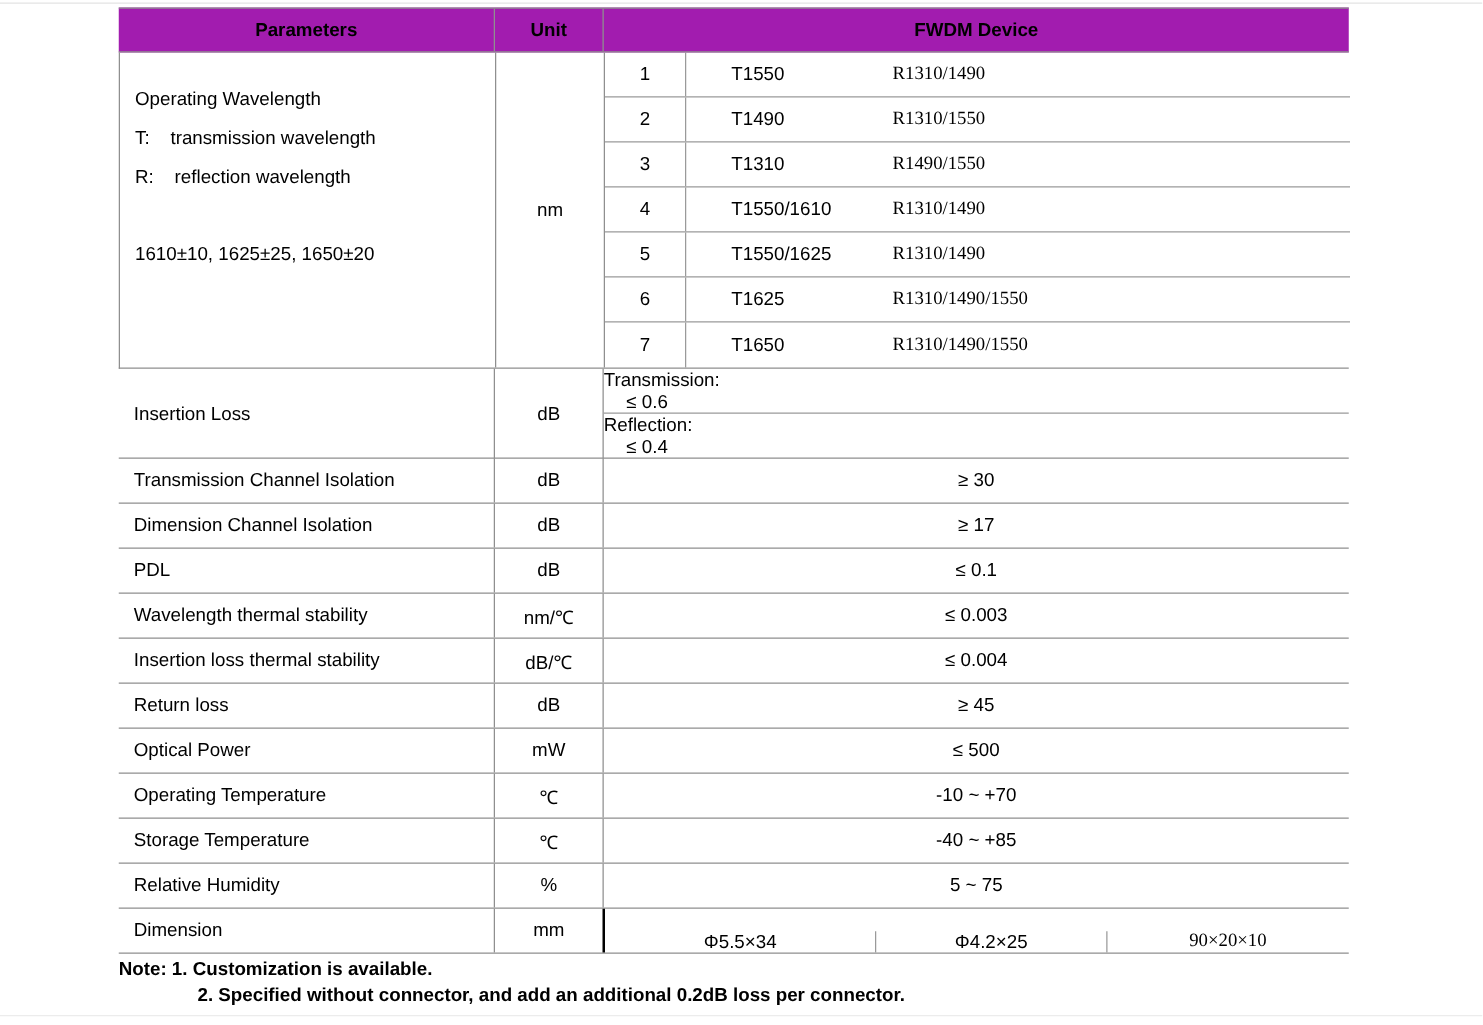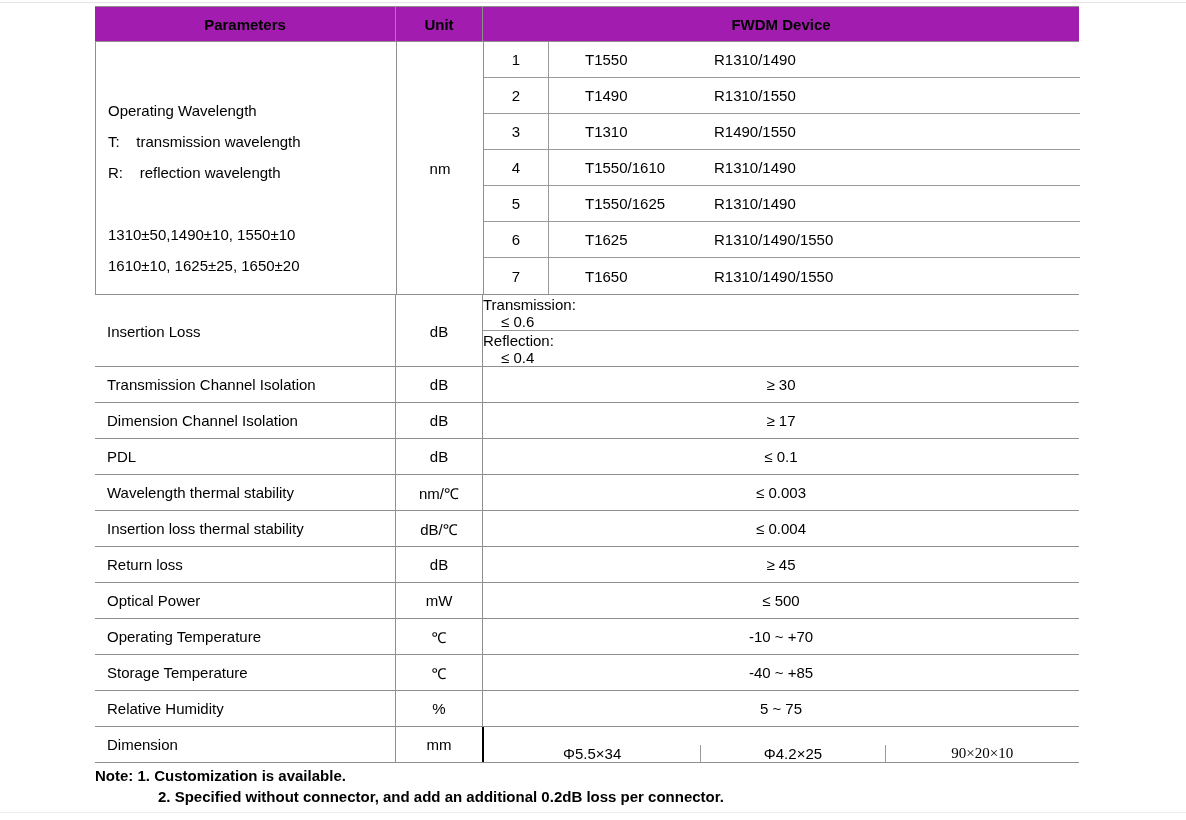--- a/index.html
+++ b/index.html
@@ -33,28 +33,28 @@
     display: grid; grid-template-columns: 300px 87px 597px;
     border-bottom: 1px solid #8f8f8f;
     height: 36px;
   }
   .cell-param { display: flex; align-items: center; padding-left: 12px; }
   .cell-unit  { display: flex; align-items: center; justify-content: center; border-left: 1px solid #8f8f8f; }
   .cell-value { display: flex; align-items: center; justify-content: center; border-left: 1px solid #8f8f8f; }
 
   
   .row-wavelength { height: 253px; border-left: 1px solid #8f8f8f; }
-  .wl-param { display: block; padding-left: 12px; padding-top: 53px; line-height: 31px; }
+  .wl-param { display: block; padding-left: 12px; padding-top: 22px; line-height: 31px; }
   .wl-line { white-space: pre; min-height: 31px; }
   .wl-value { border-left: 1px solid #8f8f8f; display: block; padding: 0; }
   .dev-row { display: flex; align-items: stretch; height: 36px; border-bottom: 1px solid #9a9a9a; }
   .dev-row:last-child { border-bottom: none; }
   .dev-no { width: 65px; border-right: 1px solid #9a9a9a; display: flex; align-items: center; justify-content: center; }
   .dev-t { margin-left: 36px; width: 129px; display: flex; align-items: center; }
-  .dev-r { display: flex; align-items: center; }
+  .dev-r { display: flex; align-items: center; font-family: Liberation Serif, serif; }
 
   
   .row-insertion { height: 72px; }
   .ins-value { border-left: 1px solid #8f8f8f; display: block; padding: 0; }
   .ins-sub { height: 36px; display: flex; align-items: flex-start; justify-content: center; flex-direction: column; }
   .ins-sub.first { border-bottom: 1px solid #9a9a9a; }
   .ins-val { margin-left: 18px; }
 
   
   .dim-value { border-left: 2px solid #000000; display: flex; padding: 0; align-items: flex-end; }
@@ -80,21 +80,20 @@
     <div class="hdr-cell bl">Unit</div>
     <div class="hdr-cell bl">FWDM Device</div>
   </div>
 
   <div class="row row-wavelength">
     <div class="wl-param">
       <div class="wl-line">Operating Wavelength</div>
       <div class="wl-line">T:    transmission wavelength</div>
       <div class="wl-line">R:    reflection wavelength</div>
       <div class="wl-line"></div>
-      <div class="wl-line">1310±50,1490±10, 1550±10</div>
       <div class="wl-line">1610±10, 1625±25, 1650±20</div>
     </div>
     <div class="cell-unit">nm</div>
     <div class="wl-value">
       <div class="dev-row">
         <div class="dev-no">1</div>
         <div class="dev-t">T1550</div>
         <div class="dev-r">R1310/1490</div>
       </div>
       <div class="dev-row">

